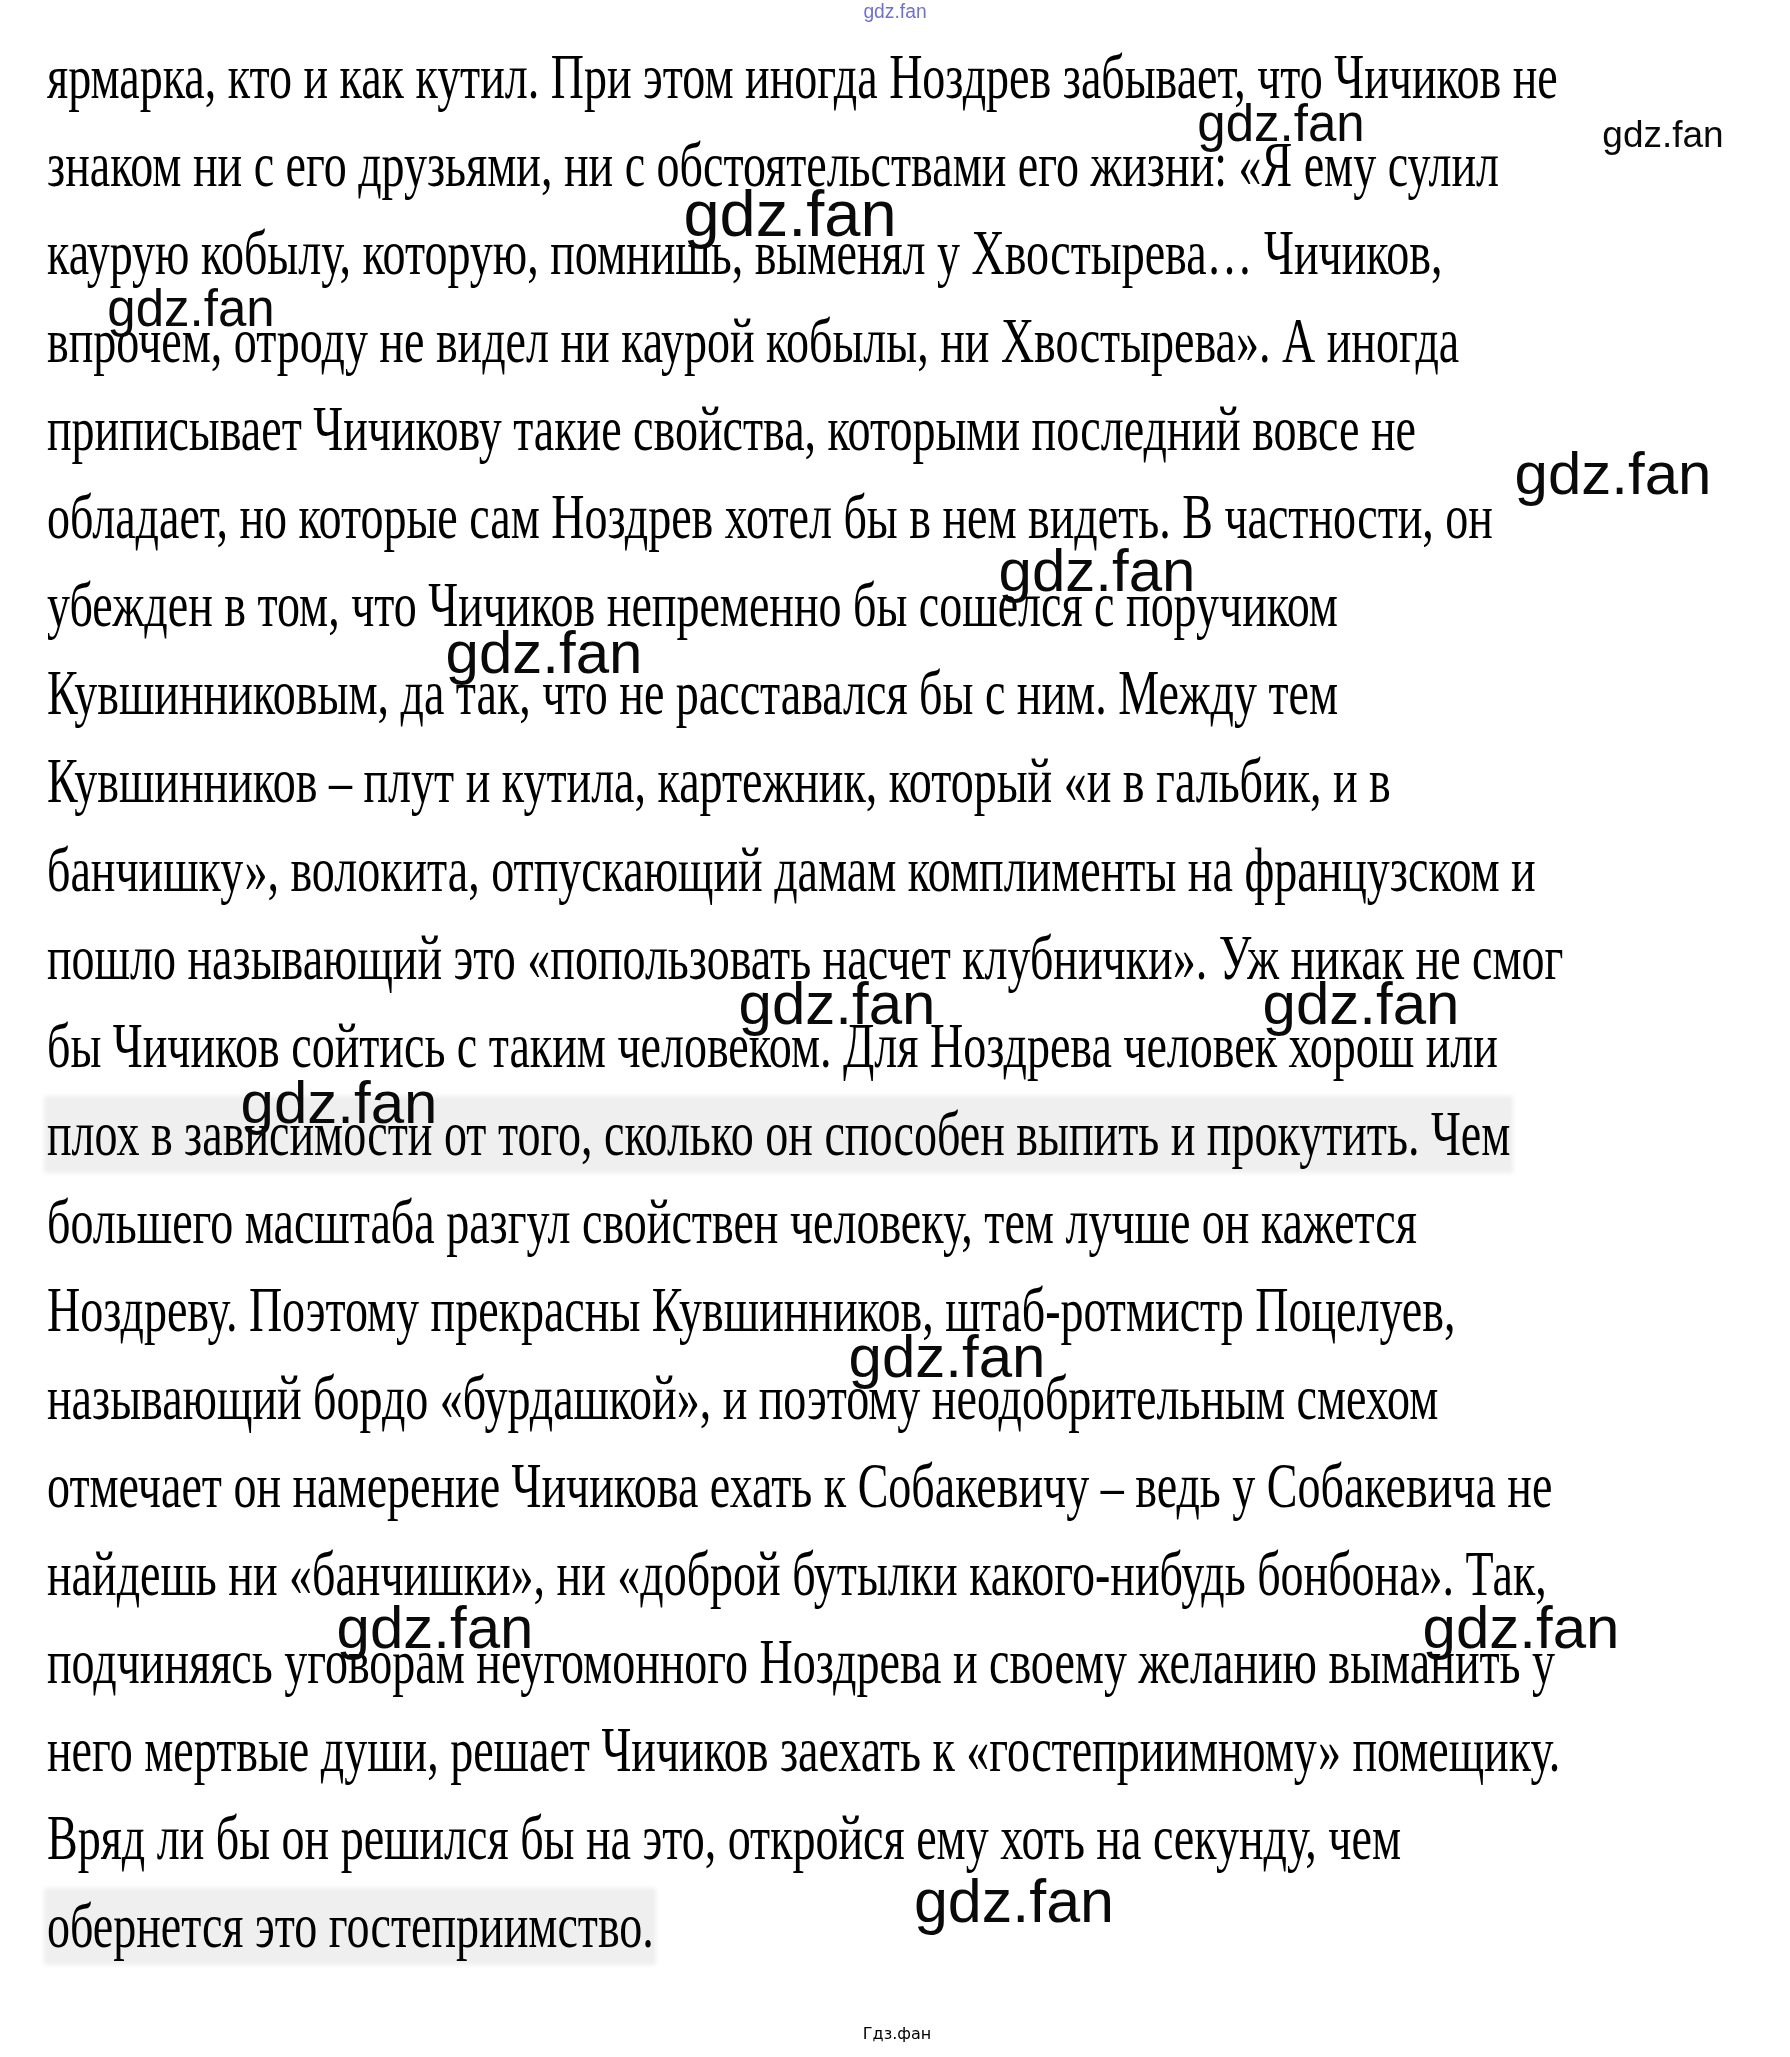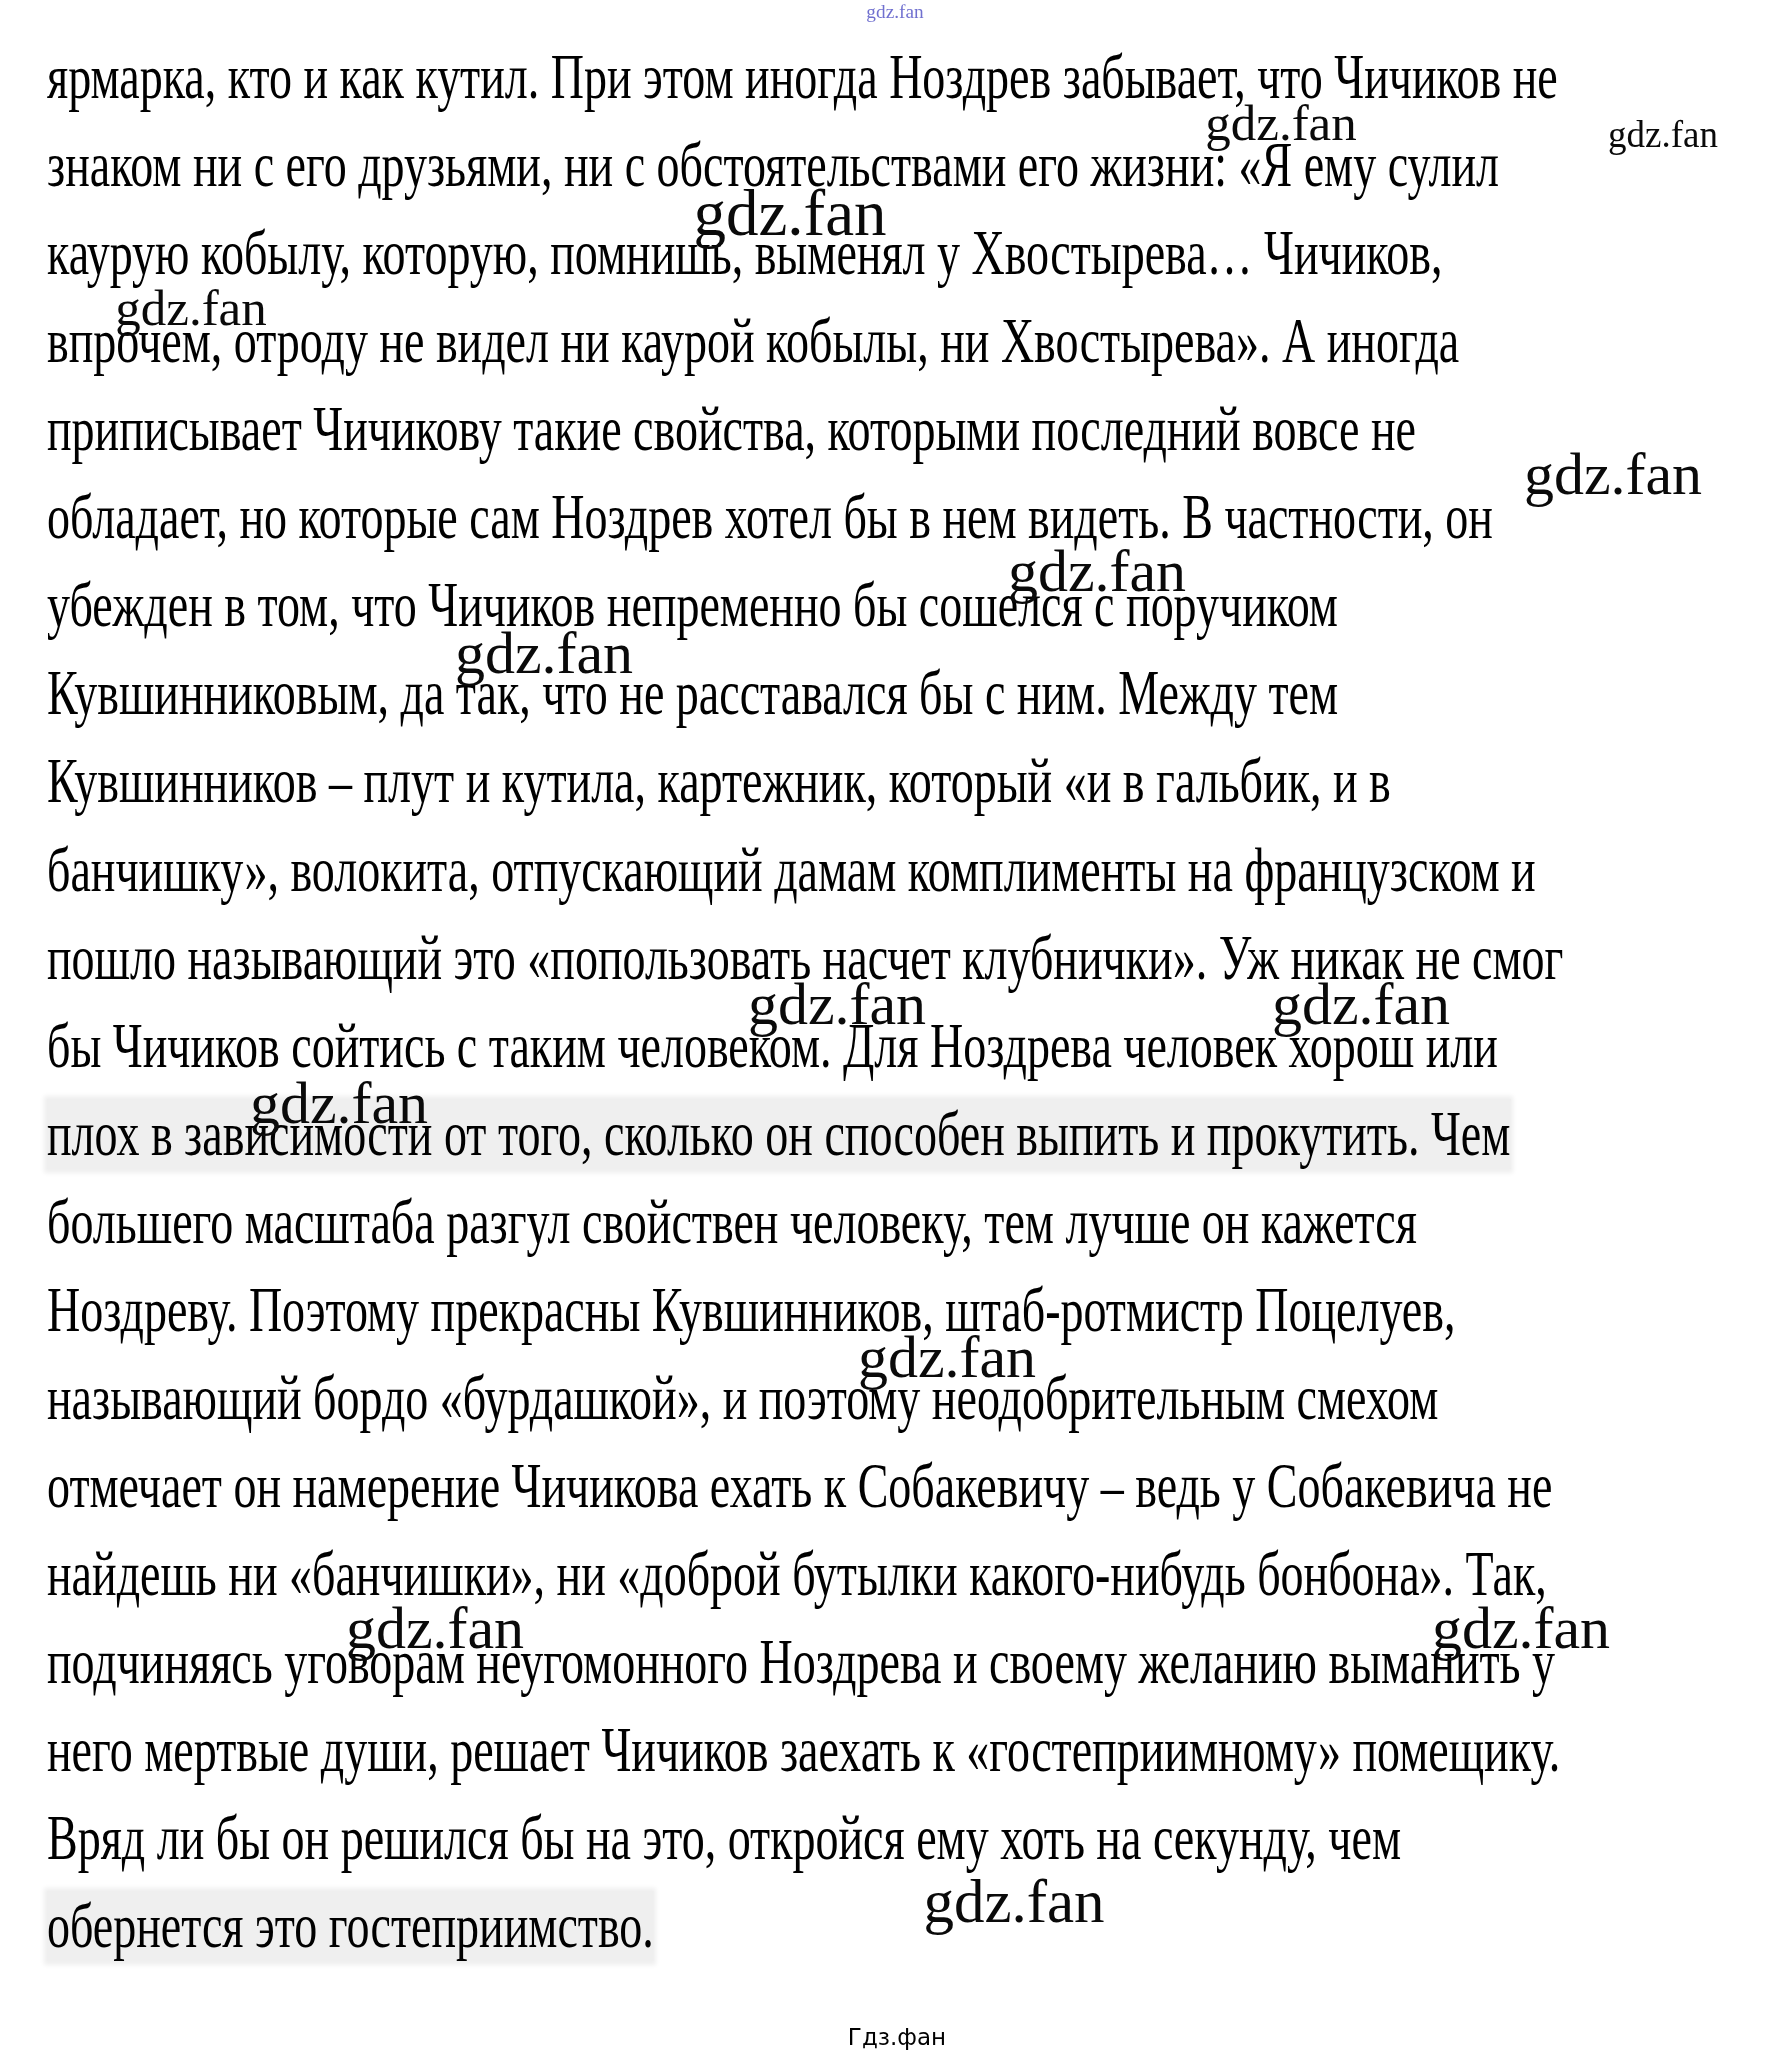--- a/index.html
+++ b/index.html
@@ -27,36 +27,36 @@
     transform-origin: 0 0;
   }
   .text-line.shaded {
     background: #efefef;
     box-shadow: 0 0 5.3px 3.5px #efefef;
   }
   .watermark {
     position: absolute;
     transform: translateX(-50%);
     white-space: nowrap;
-    font-family: Liberation Serif, serif;
+    font-family: Liberation Sans, sans-serif;
     line-height: 1;
     color: #0a0a0a;
     text-align: center;
   }
   .watermark.blue {
     color: #4d4dc4;
     opacity: 0.8;
   }
   #footer-site-name {
     position: absolute;
     left: 897px;
     top: 2024px;
     transform: translateX(-50%);
     font-family: "DejaVu Sans", sans-serif;
-    font-size: 23px;
+    font-size: 16px;
     line-height: 1.2;
     color: #000000;
     white-space: nowrap;
   }
 </style>
 </head>
 <body>
 
 <div id="page">
   <div id="text-block">

